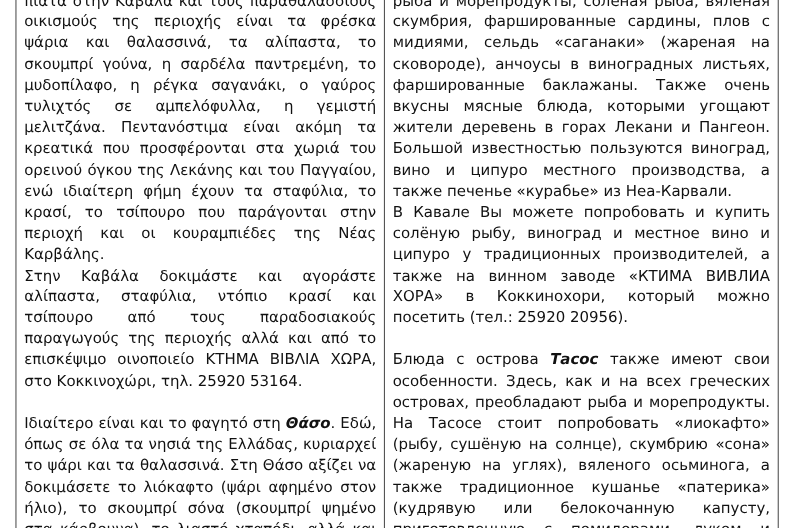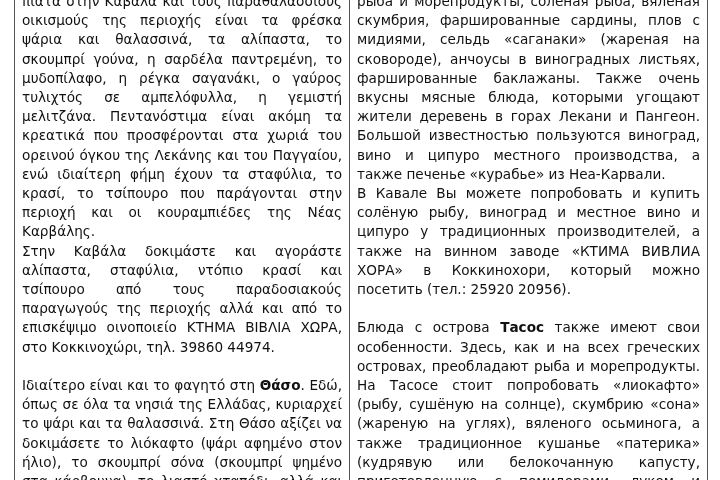--- a/index.html
+++ b/index.html
@@ -13,32 +13,32 @@
     border-left: 1px solid #555; border-right: 1px solid #555;
     vertical-align: top; padding: 0 7px 0 7px;
     font-family: "DejaVu Sans", sans-serif;
     font-size: 13.6px; line-height: 19.2px; color: #111;
     text-align: justify;
   }
   td.col-gr { width: 320px; }
   td.col-ru { width: 343px; }
   p { margin: 0; }
   p.gap { margin-top: 19.2px; }
-  b { font-weight: bold; }
+  b { font-weight: bold; font-style: italic; }
 </style>
 </head>
 <body>
 
 <div class="page">
   <table class="bilingual">
     <tbody>
         <tr>
       <td class="col-gr">
         <p>πιάτα στην Καβάλα και τους παραθαλάσσιους οικισμούς της περιοχής είναι τα φρέσκα ψάρια και θαλασσινά, τα αλίπαστα, το σκουμπρί γούνα, η σαρδέλα παντρεμένη, το μυδοπίλαφο, η ρέγκα σαγανάκι, ο γαύρος τυλιχτός σε αμπελόφυλλα, η γεμιστή μελιτζάνα. Πεντανόστιμα είναι ακόμη τα κρεατικά που προσφέρονται στα χωριά του ορεινού όγκου της Λεκάνης και του Παγγαίου, ενώ ιδιαίτερη φήμη έχουν τα σταφύλια, το κρασί, το τσίπουρο που παράγονται στην περιοχή και οι κουραμπιέδες της Νέας Καρβάλης.</p>
-        <p>Στην Καβάλα δοκιμάστε και αγοράστε αλίπαστα, σταφύλια, ντόπιο κρασί και τσίπουρο από τους παραδοσιακούς παραγωγούς της περιοχής αλλά και από το επισκέψιμο οινοποιείο ΚΤΗΜΑ ΒΙΒΛΙΑ ΧΩΡΑ, στο Κοκκινοχώρι, τηλ. 39860 44974.</p>
+        <p>Στην Καβάλα δοκιμάστε και αγοράστε αλίπαστα, σταφύλια, ντόπιο κρασί και τσίπουρο από τους παραδοσιακούς παραγωγούς της περιοχής αλλά και από το επισκέψιμο οινοποιείο ΚΤΗΜΑ ΒΙΒΛΙΑ ΧΩΡΑ, στο Κοκκινοχώρι, τηλ. 25920 53164.</p>
         <p class="gap"><span>Ιδιαίτερο είναι και το φαγητό στη </span><b>Θάσο</b><span>. Εδώ, όπως σε όλα τα νησιά της Ελλάδας, κυριαρχεί το ψάρι και τα θαλασσινά. Στη Θάσο αξίζει να δοκιμάσετε το λιόκαφτο (ψάρι αφημένο στον ήλιο), το σκουμπρί σόνα (σκουμπρί ψημένο στα κάρβουνα), το λιαστό χταπόδι, αλλά και τα παραδοσιακά μαγειρευτά πατέρικα (λαχανίδες ή λάχανα μαγειρεμένα με ντομάτα, κρεμμύδια και λάδι), το σαλάμι της Θάσου, το κουρμπάνι (βρασμένο κρέας με θρυμματισμένο σιτάρι που</span></p>
       </td>
       <td class="col-ru">
         <p>рыба и морепродукты, соленая рыба, вяленая скумбрия, фаршированные сардины, плов с мидиями, сельдь «саганаки» (жареная на сковороде), анчоусы в виноградных листьях, фаршированные баклажаны. Также очень вкусны мясные блюда, которыми угощают жители деревень в горах Лекани и Пангеон. Большой известностью пользуются виноград, вино и ципуро местного производства, а также печенье «курабье» из Неа-Карвали.</p>
         <p>В Кавале Вы можете попробовать и купить солёную рыбу, виноград и местное вино и ципуро у традиционных производителей, а также на винном заводе «КТИМА ВИВЛИА ХОРА» в Коккинохори, который можно посетить (тел.: 25920 20956).</p>
         <p class="gap"><span>Блюда с острова </span><b>Тасос</b><span> также имеют свои особенности. Здесь, как и на всех греческих островах, преобладают рыба и морепродукты. На Тасосе стоит попробовать «лиокафто» (рыбу, сушёную на солнце), скумбрию «сона» (жареную на углях), вяленого осьминога, а также традиционное кушанье «патерика» (кудрявую или белокочанную капусту, приготовленную с помидорами, луком и оливковым маслом), тасосскую колбасу, «курбани» (варёное мясо с</span></p>
       </td>
     </tr>
   </tbody>
     </table>

